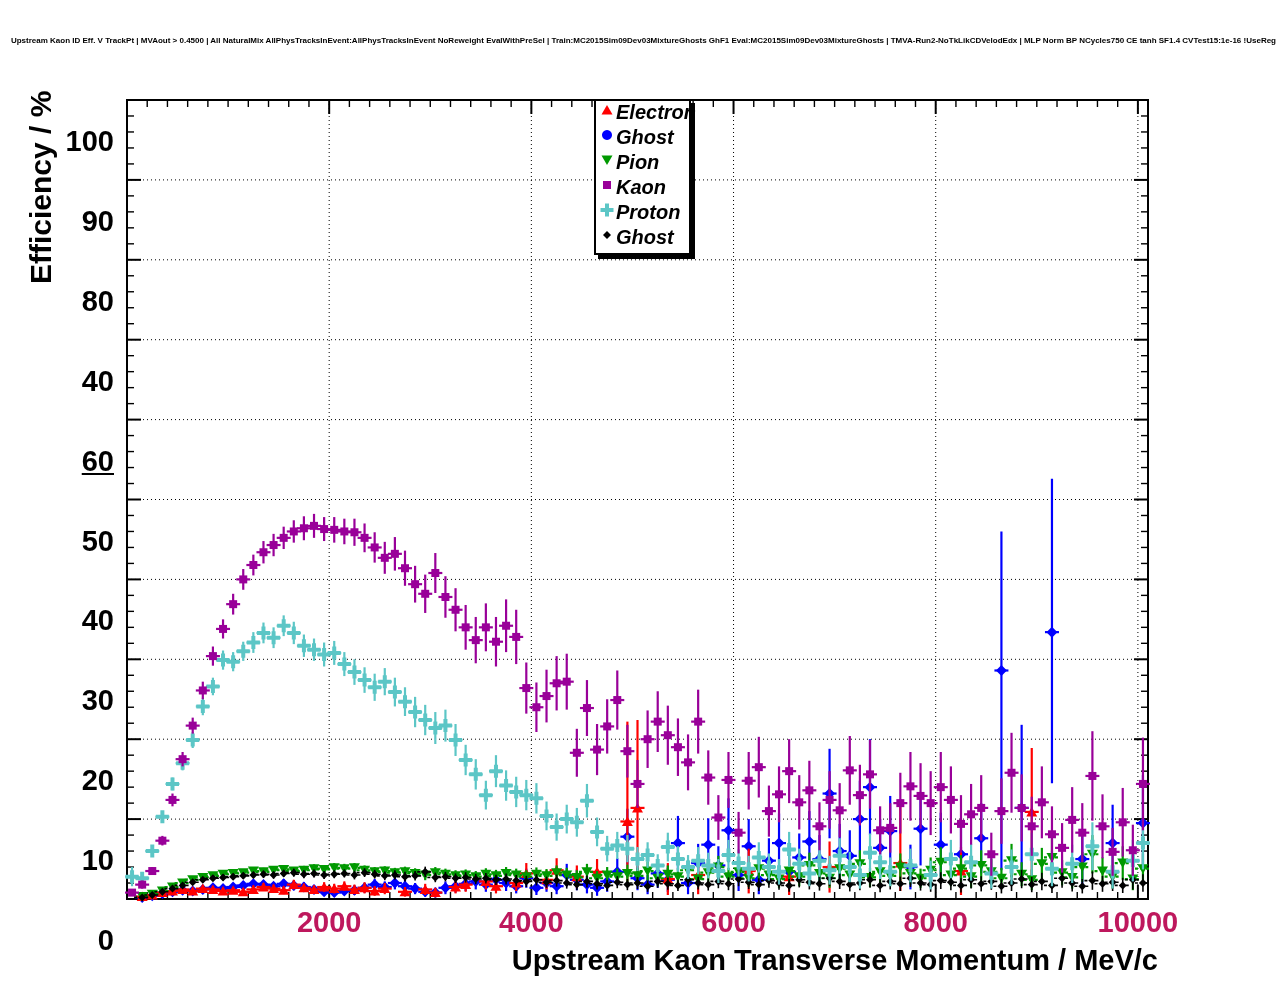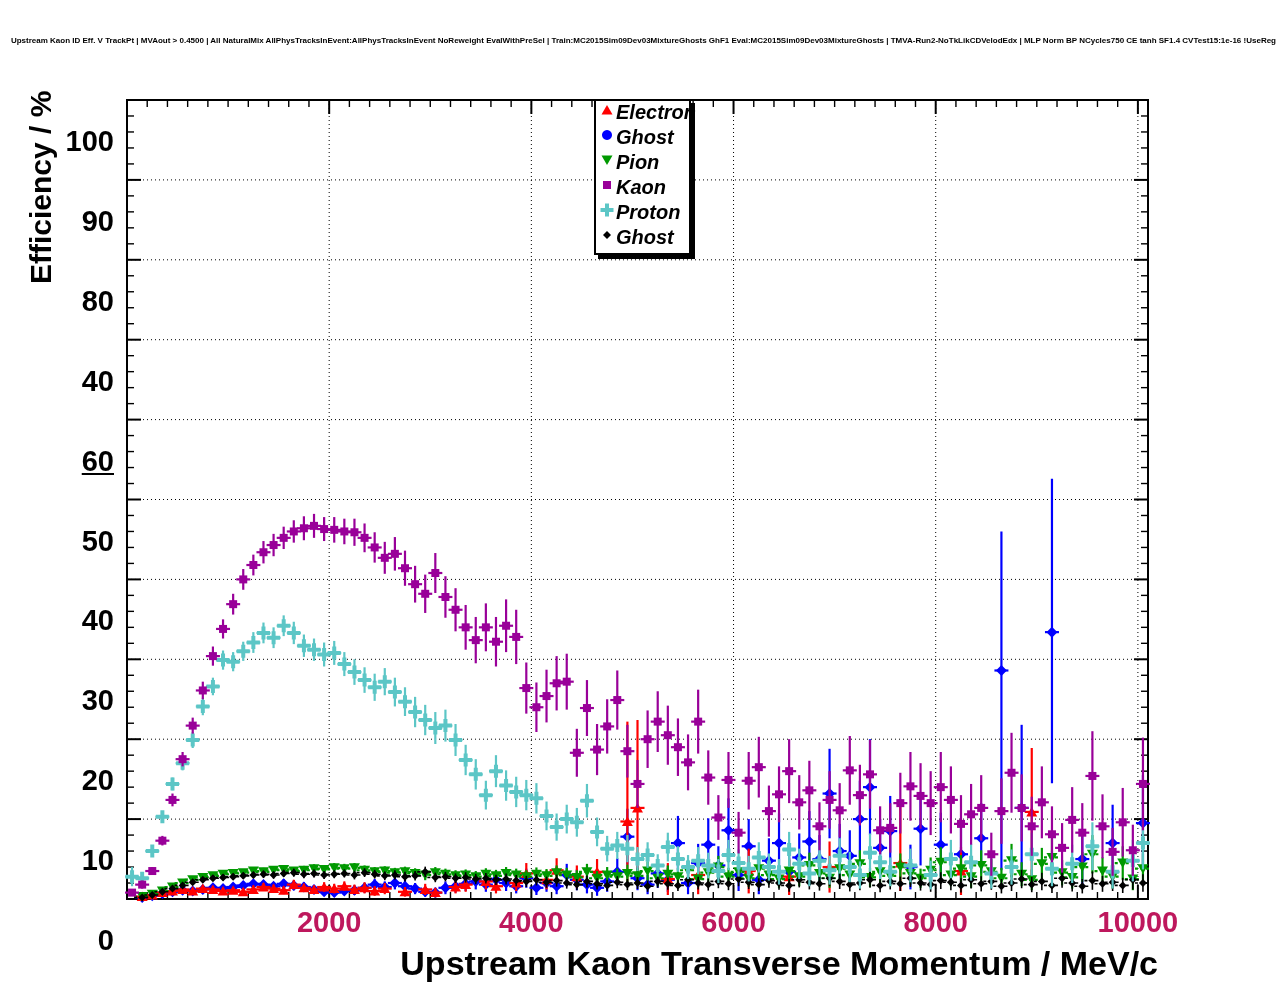--- a/index.html
+++ b/index.html
@@ -3,21 +3,21 @@
 <meta charset="utf-8">
 <style>
   html,body{margin:0;padding:0;background:#fff;}
   .page{position:relative;width:1276px;height:996px;background:#ffffff;overflow:hidden;
         font-family:"Liberation Sans",sans-serif;}
   .title{position:absolute;top:36px;left:0;width:100%;text-align:right;
          font-size:8px;font-weight:bold;color:#000;white-space:nowrap;letter-spacing:0;}
   #plot{position:absolute;left:0;top:0;}
   .ytitle{position:absolute;left:24px;top:284px;transform:rotate(-90deg);
           transform-origin:top left;font-size:30px;font-weight:bold;color:#000;white-space:nowrap;}
-  .xtitle{position:absolute;top:944px;right:118px;font-size:34px;font-weight:bold;color:#000;white-space:nowrap;}
+  .xtitle{position:absolute;top:944px;right:118px;font-size:29px;font-weight:bold;color:#000;white-space:nowrap;}
   .xlab{position:absolute;width:140px;text-align:center;top:906px;
         font-size:29px;font-weight:bold;color:#be185d;}
   .ylab{position:absolute;left:0;width:114px;text-align:right;
         font-size:29px;font-weight:bold;color:#000;margin-top:40px;}
   .legend{position:absolute;left:594px;top:99px;width:90px;background:#fff;
           border:2px solid #000;box-shadow:4px 4px 0 #000;padding:1px 0 1px 3px;z-index:5;}
   .lrow{display:flex;align-items:flex-start;height:25px;font-style:italic;}
   .lmark{width:16px;height:16px;flex:0 0 16px;}
   .llab{font-weight:bold;font-size:20px;line-height:1;color:#000;margin-left:1px;white-space:nowrap;}
 </style>

